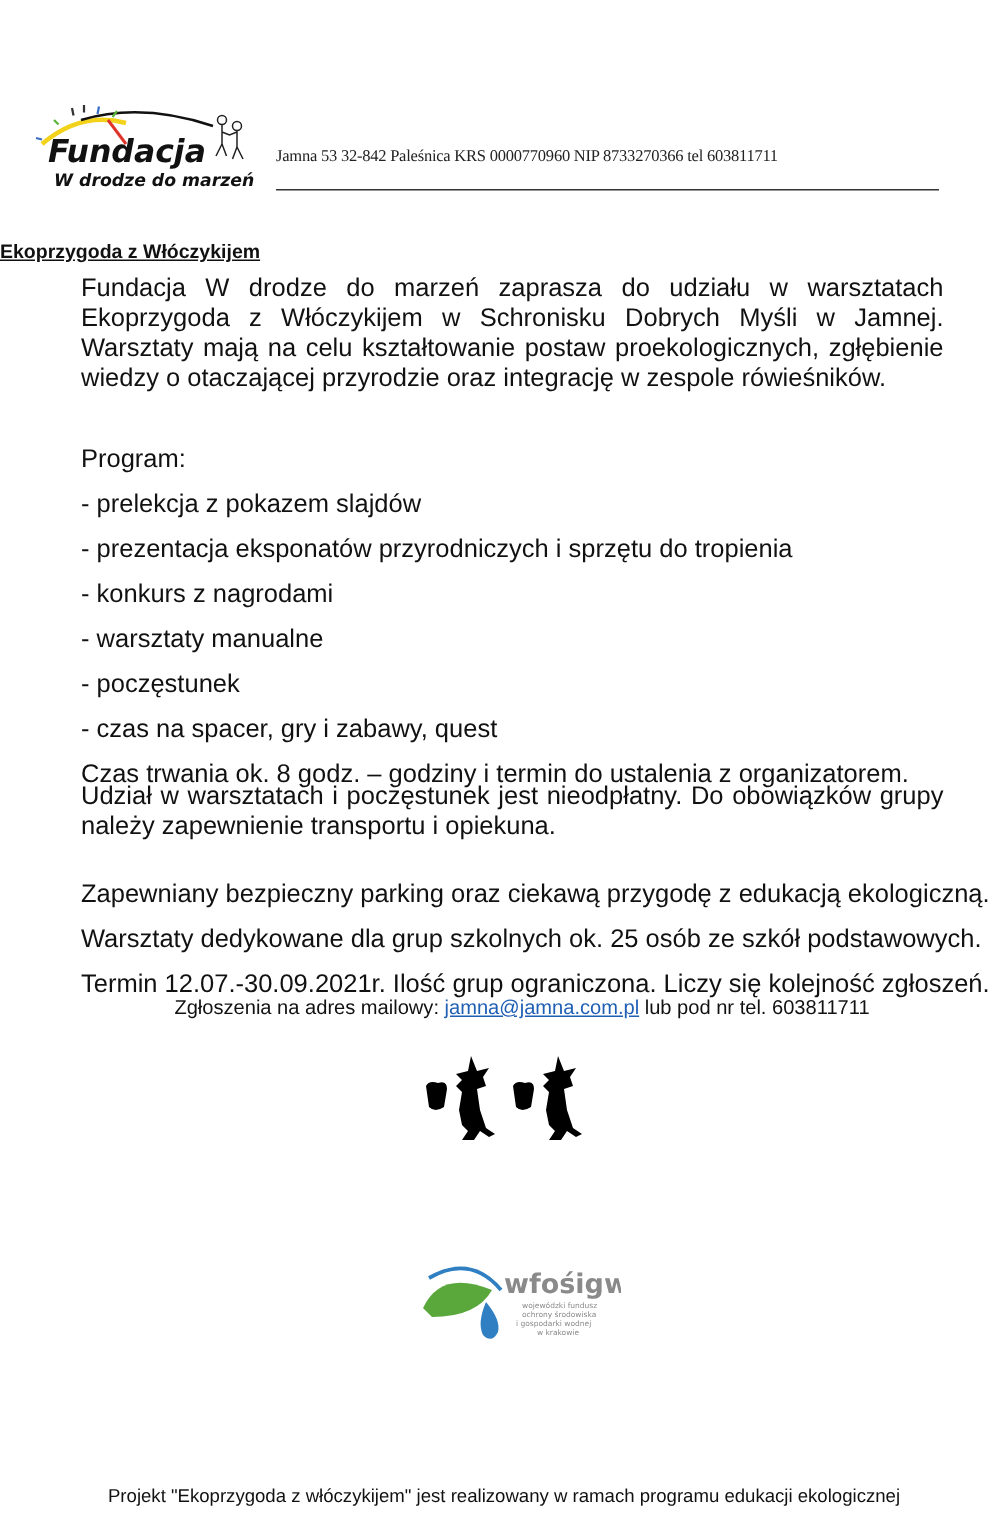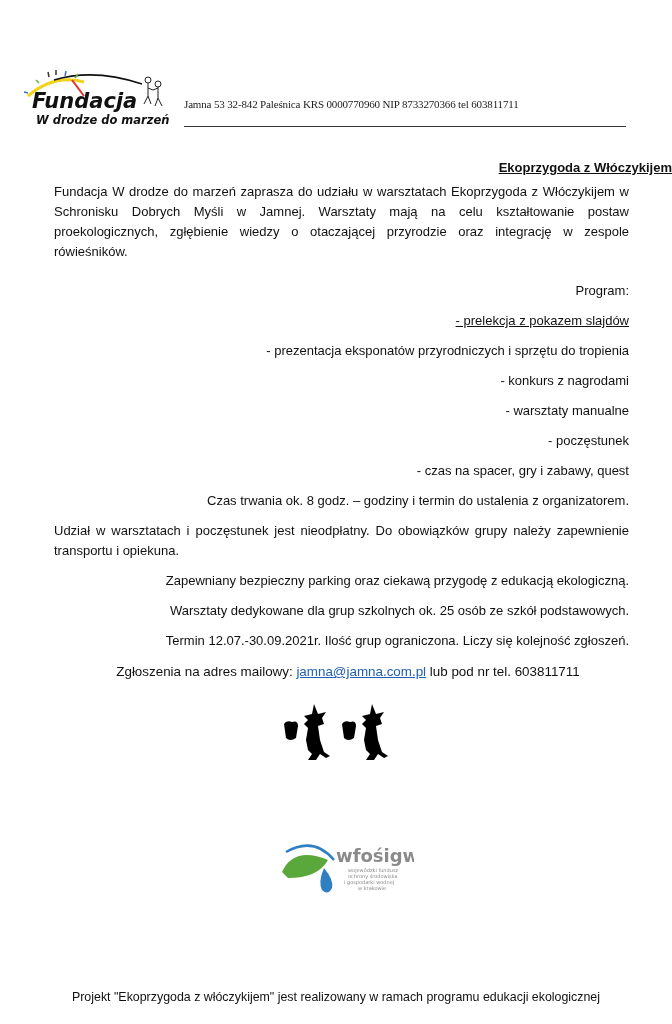--- a/index.html
+++ b/index.html
@@ -3,25 +3,25 @@
   <meta charset="utf-8">
   <style>
     html, body { margin: 0; padding: 0; background: #ffffff; }
     body { width: 672px; height: 1024px; position: relative; overflow: hidden; color: #111111;
            font-family: "Liberation Sans", sans-serif; }
     .logo-left { position: absolute; left: 14px; top: 66px; width: 160px; height: 62px; }
     .letterhead { position: absolute; left: 184px; top: 98px; font-family: "Liberation Serif", serif;
                   font-size: 11px; color: #222; white-space: nowrap; letter-spacing: -0.15px; }
     .letterhead-rule { position: absolute; left: 184px; top: 126px; width: 442px; height: 0;
                        border-top: 1px solid #333; }
-    .doc-title { position: absolute; left: 0; width: 672px; top: 160px; text-align: right;
+    .doc-title { position: absolute; left: 0; width: 672px; top: 160px; text-align: left;
                  font-size: 13px; font-weight: bold; text-decoration: underline; }
-    .para { position: absolute; left: 54px; width: 575px; font-size: 13px; line-height: 20px;
+    .para { position: absolute; left: 54px; width: 575px; font-size: 17px; line-height: 20px;
             text-align: justify; }
-    .para.single { white-space: nowrap; text-align: right; }
+    .para.single { white-space: nowrap; text-align: left; margin-top: 15px; }
     .centered { position: absolute; left: 12px; width: 672px; text-align: center; font-size: 13.4px; }
     .link { color: #1f5fb4; text-decoration: underline; }
     .figures { position: absolute; left: 278px; top: 700px; width: 120px; height: 70px; }
     .wfos { position: absolute; left: 274px; top: 838px; width: 140px; height: 72px; }
     .footer { position: absolute; left: 0; width: 672px; text-align: center; font-size: 12.4px;
               line-height: 16.5px; top: 989px; }
   </style>
 </head>
 <body>
 
@@ -45,21 +45,21 @@
 </div>
 
 <div class="letterhead">Jamna 53 32-842 Paleśnica KRS 0000770960 NIP 8733270366  tel 603811711</div>
 <div class="letterhead-rule"></div>
 
 <div class="doc-title">Ekoprzygoda z Włóczykijem</div>
 
 <div class="para" style="top:182px;">Fundacja W drodze do marzeń zaprasza do udziału w warsztatach Ekoprzygoda z Włóczykijem w Schronisku Dobrych Myśli w Jamnej. Warsztaty mają na celu kształtowanie postaw proekologicznych, zgłębienie wiedzy o otaczającej przyrodzie oraz integrację w zespole rówieśników.</div>
 
 <div class="para single" style="top:281px;">Program:</div>
-<div class="para single" style="top:311px;text-decoration:underline;">- prelekcja z pokazem slajdów</div>
+<div class="para single" style="top:311px;">- prelekcja z pokazem slajdów</div>
 <div class="para single" style="top:341px;">- prezentacja eksponatów przyrodniczych i sprzętu do tropienia</div>
 <div class="para single" style="top:371px;">- konkurs z nagrodami</div>
 <div class="para single" style="top:401px;">- warsztaty manualne</div>
 <div class="para single" style="top:431px;">- poczęstunek</div>
 <div class="para single" style="top:461px;">- czas na spacer, gry i zabawy, quest</div>
 
 <div class="para single" style="top:491px;">Czas trwania ok. 8 godz. – godziny i termin do ustalenia z organizatorem.</div>
 <div class="para" style="top:521px;">Udział w warsztatach i poczęstunek jest nieodpłatny. Do obowiązków grupy należy zapewnienie transportu i opiekuna.</div>
 <div class="para single" style="top:571px;">Zapewniany bezpieczny  parking oraz ciekawą przygodę z edukacją ekologiczną.</div>
 <div class="para single" style="top:601px;">Warsztaty dedykowane dla grup szkolnych ok. 25 osób  ze szkół podstawowych.</div>

